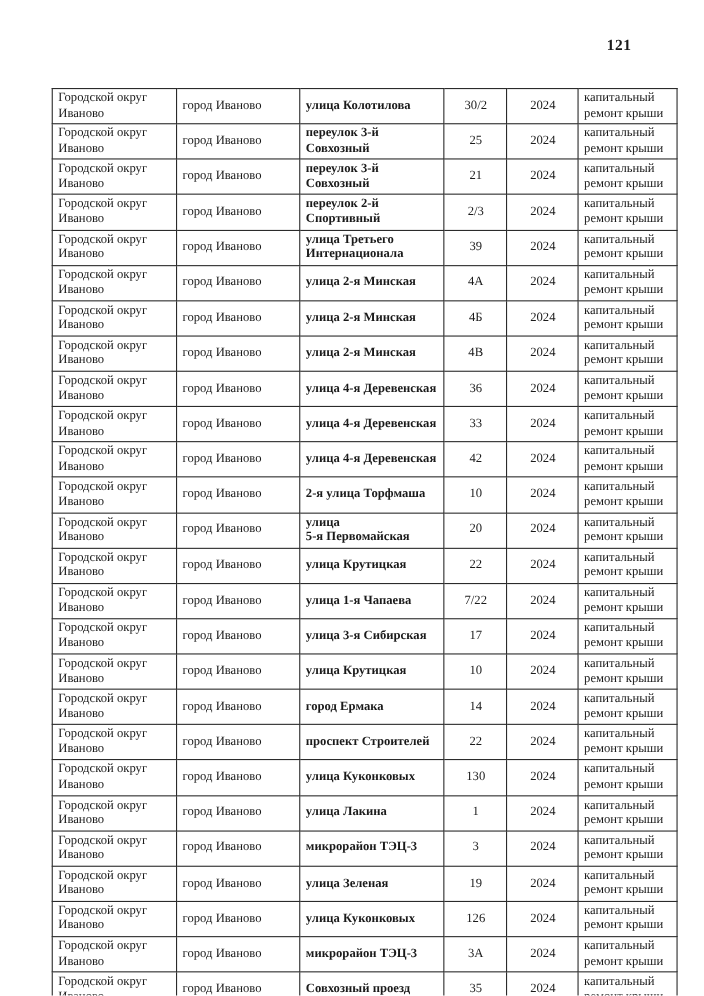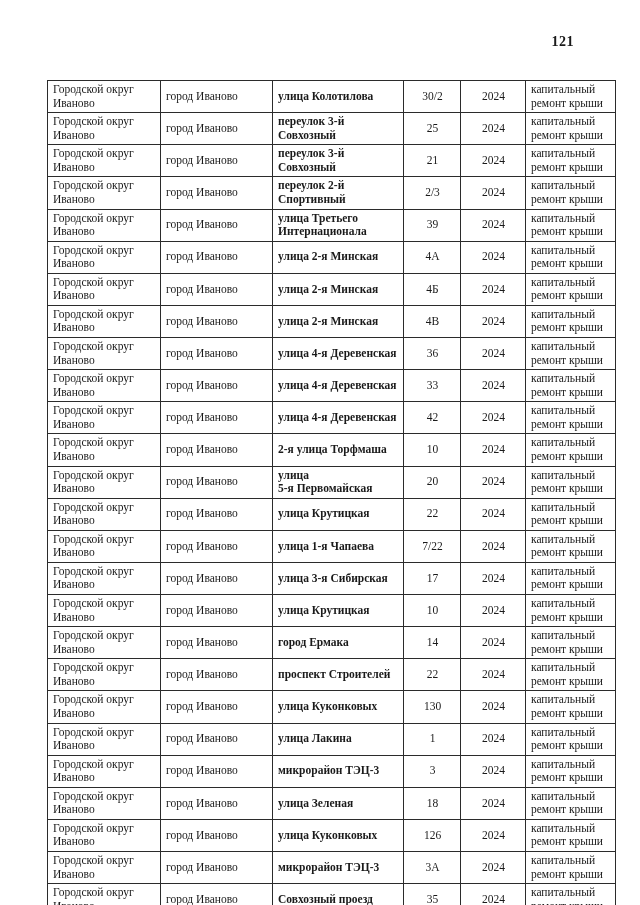--- a/index.html
+++ b/index.html
@@ -269,21 +269,21 @@
         <td class="cell-street">микрорайон ТЭЦ-3</td>
         <td class="cell-house">3</td>
         <td class="cell-year">2024</td>
         <td class="cell-work">капитальный
 ремонт крыши</td>
       </tr>
       <tr>
         <td class="cell-municipality">Городской округ Иваново</td>
         <td class="cell-city">город Иваново</td>
         <td class="cell-street">улица Зеленая</td>
-        <td class="cell-house">18</td>
+        <td class="cell-house">19</td>
         <td class="cell-year">2024</td>
         <td class="cell-work">капитальный
 ремонт крыши</td>
       </tr>
       <tr>
         <td class="cell-municipality">Городской округ Иваново</td>
         <td class="cell-city">город Иваново</td>
         <td class="cell-street">улица Куконковых</td>
         <td class="cell-house">126</td>
         <td class="cell-year">2024</td>

